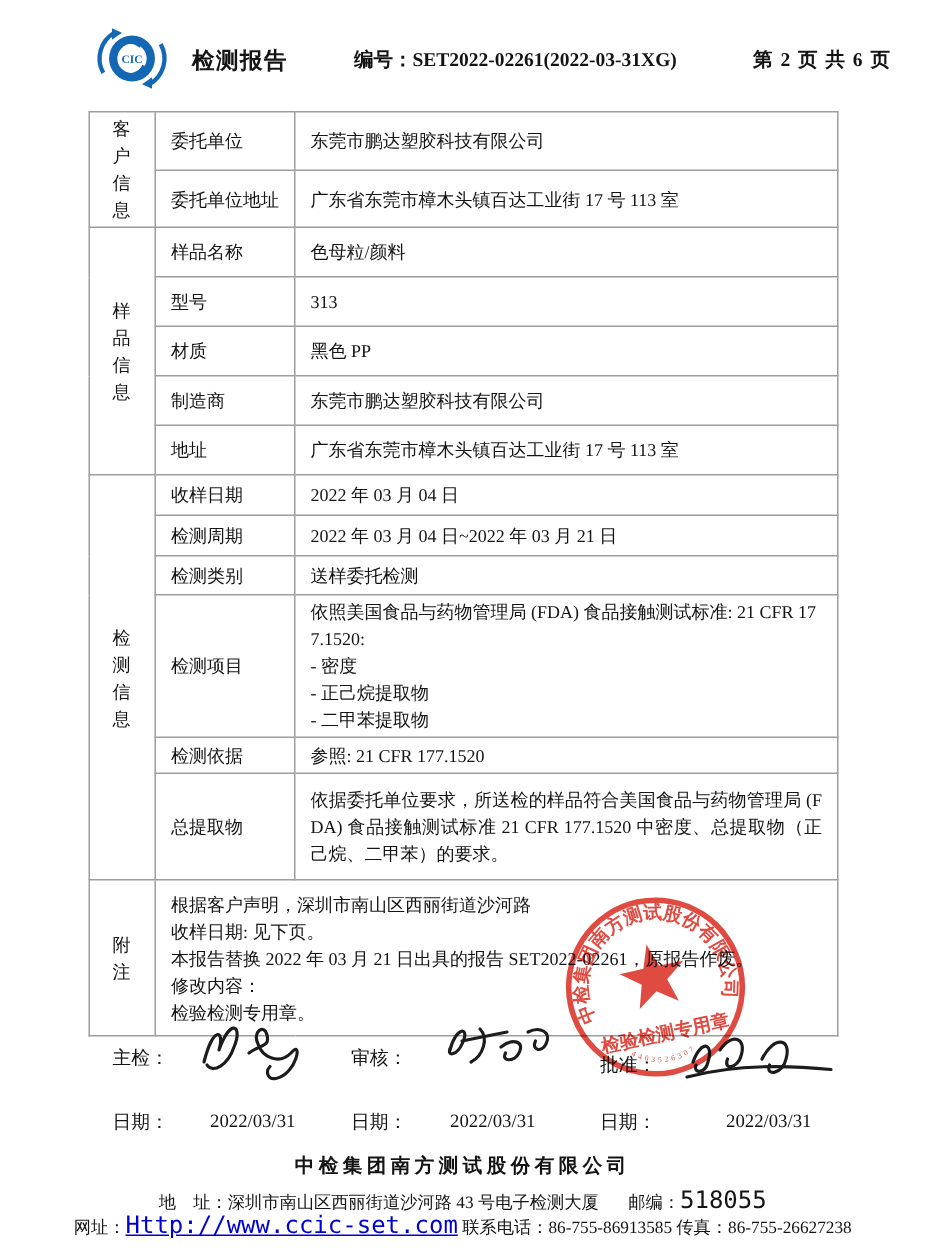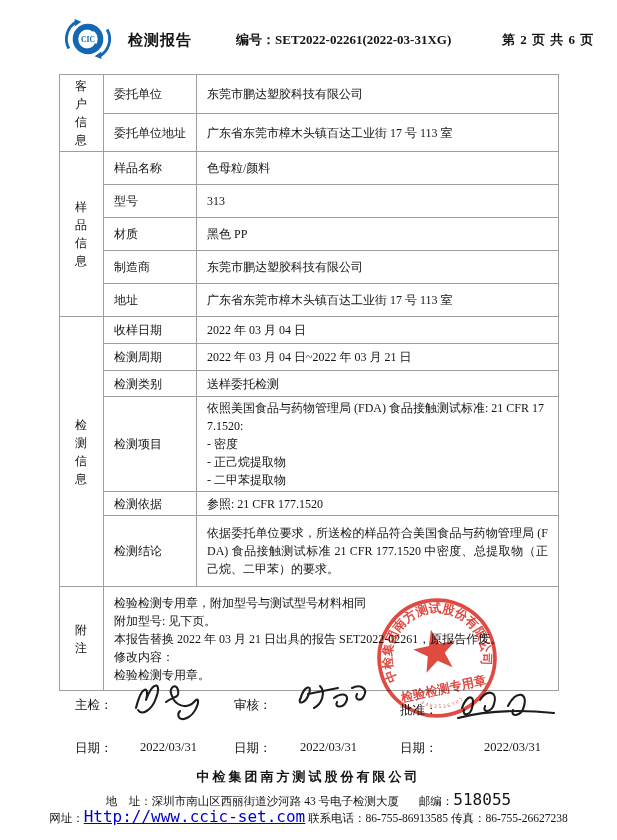--- a/index.html
+++ b/index.html
@@ -121,29 +121,29 @@
       <div>- 密度</div>
       <div>- 正己烷提取物</div>
       <div>- 二甲苯提取物</div>
     </td>
   </tr>
   <tr class="r24">
     <td class="lbl">检测依据</td>
     <td class="val">参照: 21 CFR 177.1520</td>
   </tr>
   <tr class="r71">
-    <td class="lbl">检测结论</td>
+    <td class="lbl">总提取物</td>
     <td class="val ml just">依据委托单位要求，所送检的样品符合美国食品与药物管理局 (FDA) 食品接触测试标准 21 CFR 177.1520 中密度、总提取物（正己烷、二甲苯）的要求。</td>
   </tr>
 
   <tr class="r104">
     <td class="sec">附注</td>
     <td class="val ml" colspan="2">
-      <div>检验检测专用章，附加型号与测试型号材料相同</div>
-      <div>附加型号: 见下页。</div>
+      <div>根据客户声明，深圳市南山区西丽街道沙河路</div>
+      <div>收样日期: 见下页。</div>
       <div>本报告替换 2022 年 03 月 21 日出具的报告 SET2022-02261，原报告作废。</div>
       <div>修改内容：</div>
       <div>检验检测专用章。</div>
     </td>
   </tr>
 </tbody>
   </table>
 
 <div class="abs sig-label" style="left:75px;top:697px">主检：</div>
 <svg class="sig-svg" style="left:122px;top:674px" width="100" height="50" viewBox="0 0 100 50" aria-label="赵亮">

